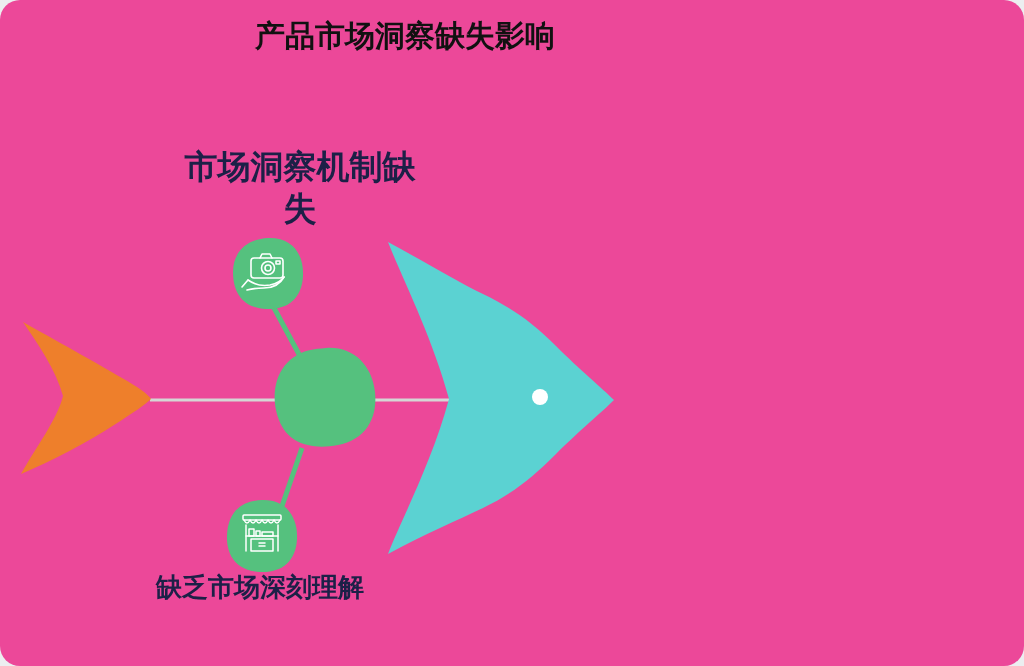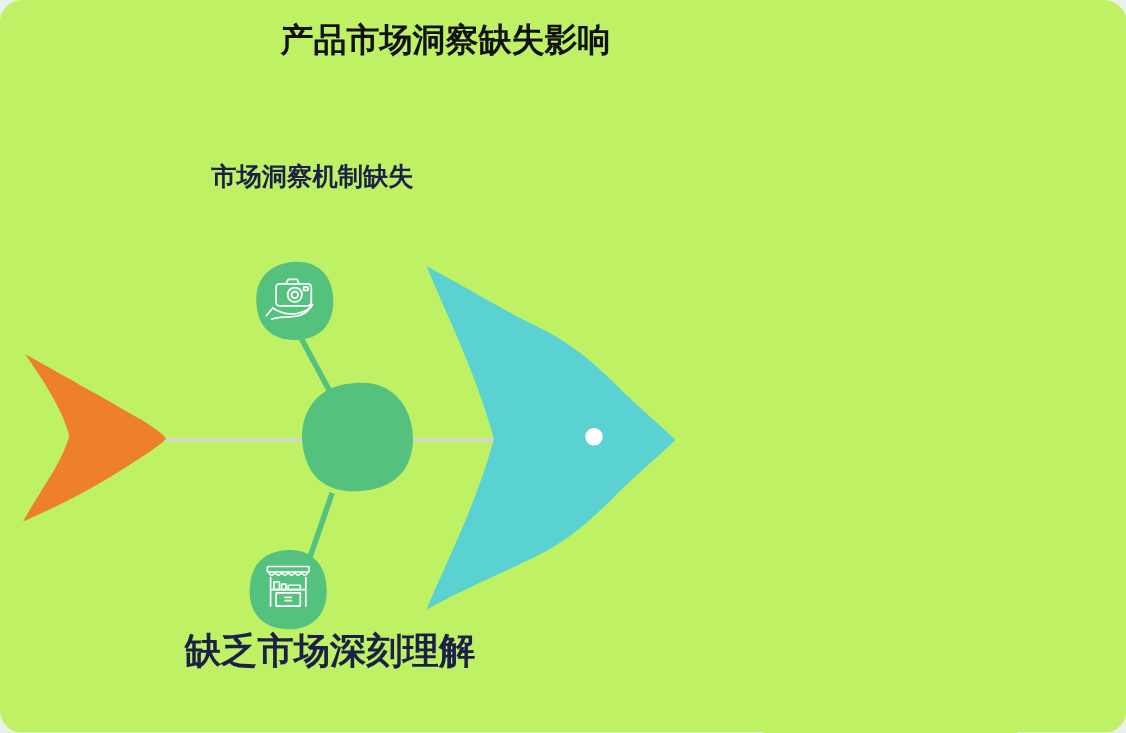--- a/index.html
+++ b/index.html
@@ -5,21 +5,21 @@
   html, body {
     margin: 0;
     padding: 0;
     background: #eceef0;
     font-family: "Liberation Sans", "DejaVu Sans", sans-serif;
   }
   .card {
     position: relative;
     width: 1024px;
     height: 666px;
-    background: #bef264;
+    background: #ec4899;
     border-radius: 20px;
     overflow: hidden;
   }
   .diagram-svg {
     position: absolute;
     left: 0;
     top: 0;
   }
   .label {
     position: absolute;
@@ -28,33 +28,33 @@
   }
   .title {
     left: 240px;
     top: 16px;
     width: 330px;
     text-align: center;
     font-size: 30px;
     color: #111111;
   }
   .cause-top {
-    left: 164px;
+    left: 180px;
     top: 146px;
     width: 240px;
     text-align: center;
-    font-size: 23px;
+    font-size: 33px;
     line-height: 1.26;
   }
   .cause-bottom {
-    left: 168px;
+    left: 156px;
     top: 570px;
     width: 300px;
     white-space: nowrap;
-    font-size: 33px;
+    font-size: 26px;
   }
   .effect {
     left: 660px;
     top: 374px;
     white-space: nowrap;
     font-size: 40px;
   }
 </style>
 </head>
 <body>

